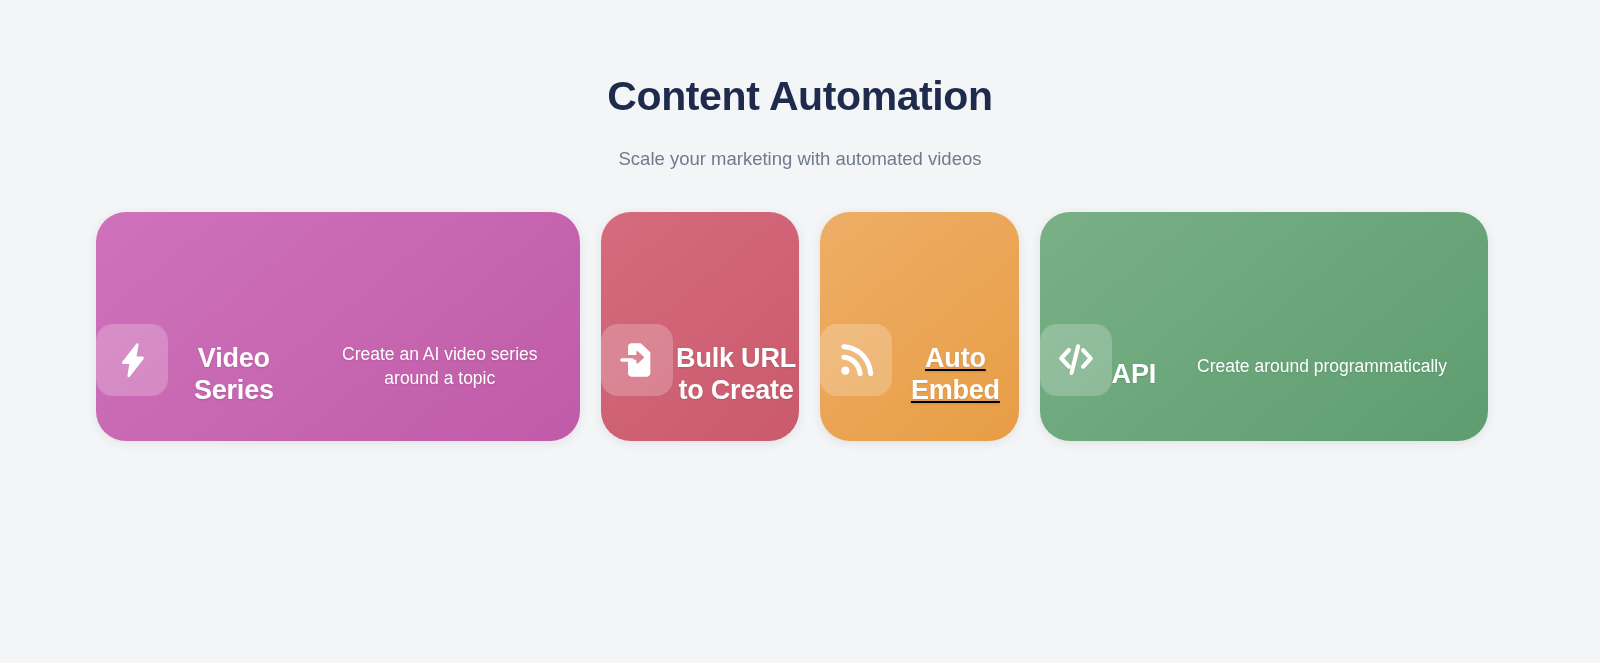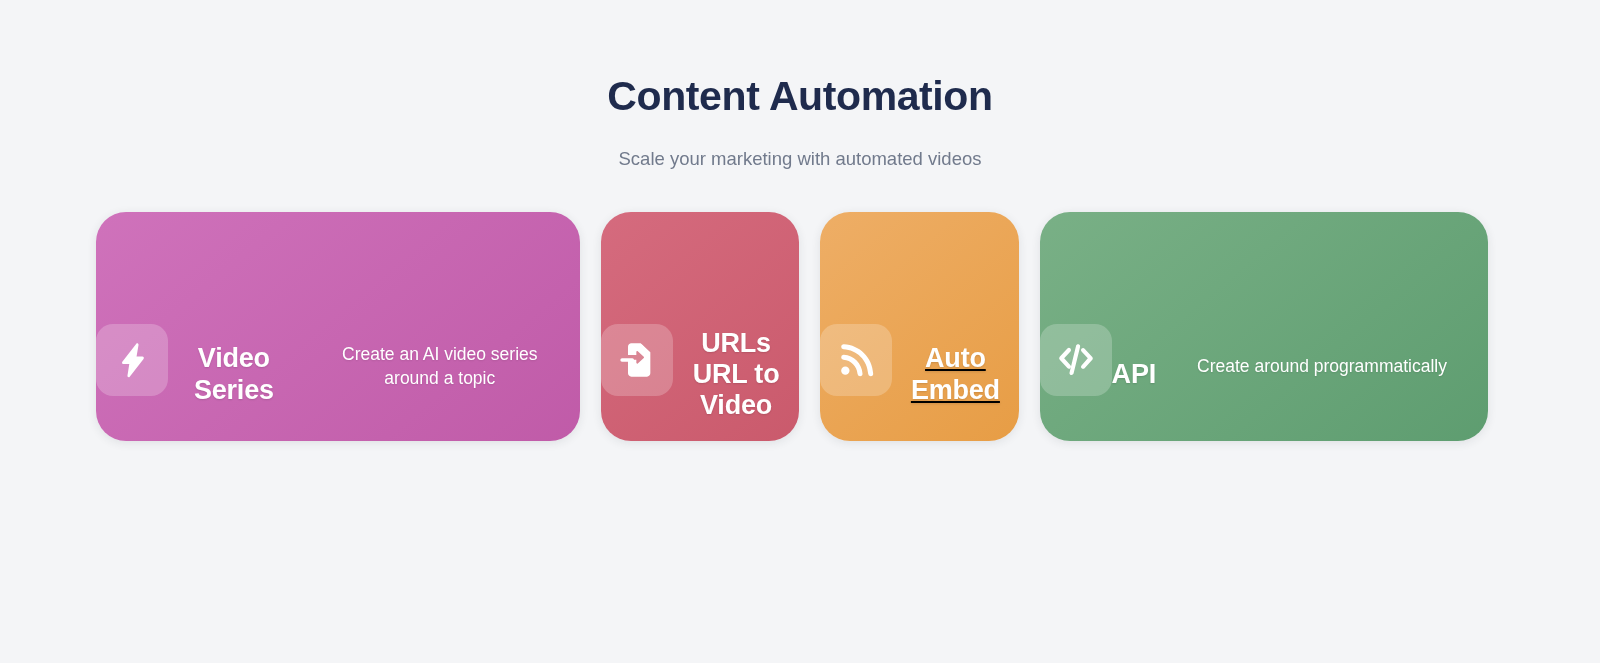--- a/index.html
+++ b/index.html
@@ -133,21 +133,21 @@
     </div>
 
     <div class="card card-rose">
       <div class="icon-tile">
         <svg viewBox="0 0 24 24" aria-hidden="true">
           <path d="M14.2 2H8.6C7.5 2 6.6 2.9 6.6 4v5.0h5.0v-1.9c0-.45.53-.68.86-.38l3.6 3.3c.22.2.22.56 0 .76l-3.6 3.3c-.33.3-.86.07-.86-.38v-1.9h-5.0V20c0 1.1.9 2 2 2h9.4c1.1 0 2-.9 2-2V7.4L14.2 2z"></path>
           <path d="M14.6 2.35V6.6c0 .5.4.9.9.9h4.1L14.6 2.35z"></path>
           <rect x="2.0" y="11.0" width="8.2" height="2.0" rx="1.0"></rect>
         </svg>
       </div>
-      <div class="card-title">URLs URL to Video</div>
+      <div class="card-title">Bulk URL to Create</div>
     </div>
 
     <div class="card card-orange">
       <div class="icon-tile">
         <svg viewBox="0 0 24 24" aria-hidden="true">
           <circle cx="5.6" cy="18.4" r="2.5"></circle>
           <path d="M3.1 10.4a1.5 1.5 0 0 1 1.6-1.5c6.0.42 10.8 5.2 11.2 11.2a1.5 1.5 0 0 1-1.5 1.6 1.5 1.5 0 0 1-1.5-1.4c-.33-4.5-3.9-8.1-8.4-8.4a1.5 1.5 0 0 1-1.4-1.5z"></path>
           <path d="M3.1 4.0a1.5 1.5 0 0 1 1.6-1.5c9.5.42 17.1 8.0 17.6 17.6a1.5 1.5 0 0 1-1.5 1.6 1.5 1.5 0 0 1-1.5-1.4C18.8 12.1 12.5 5.8 4.5 5.5A1.5 1.5 0 0 1 3.1 4.0z"></path>
         </svg>
       </div>

